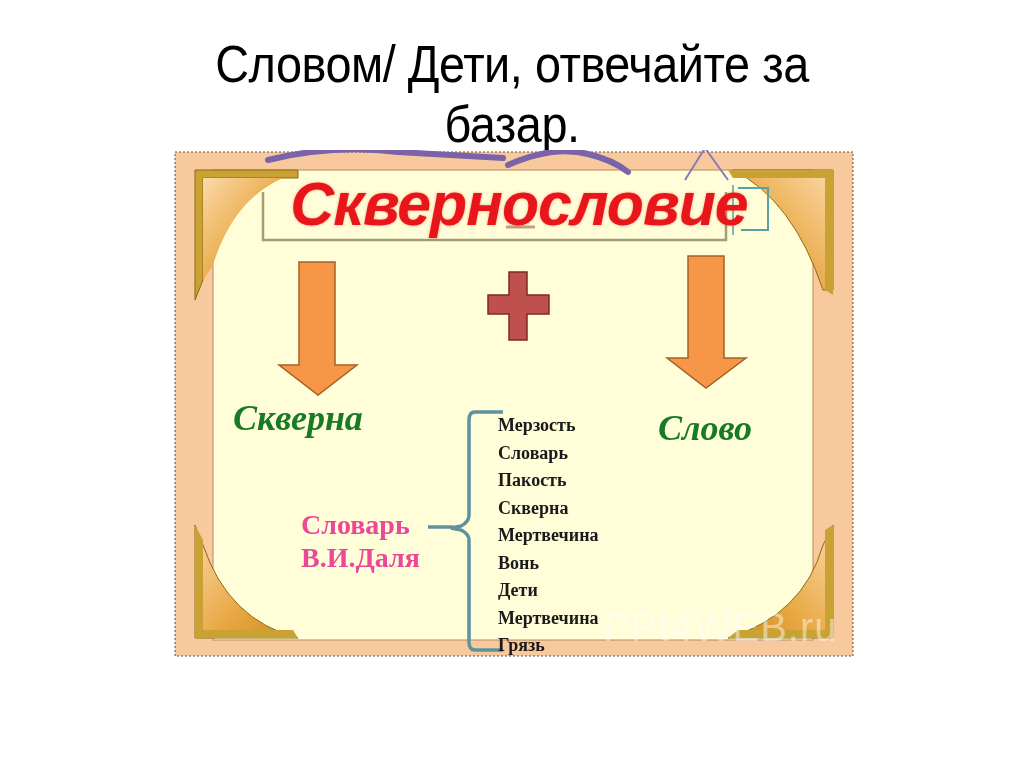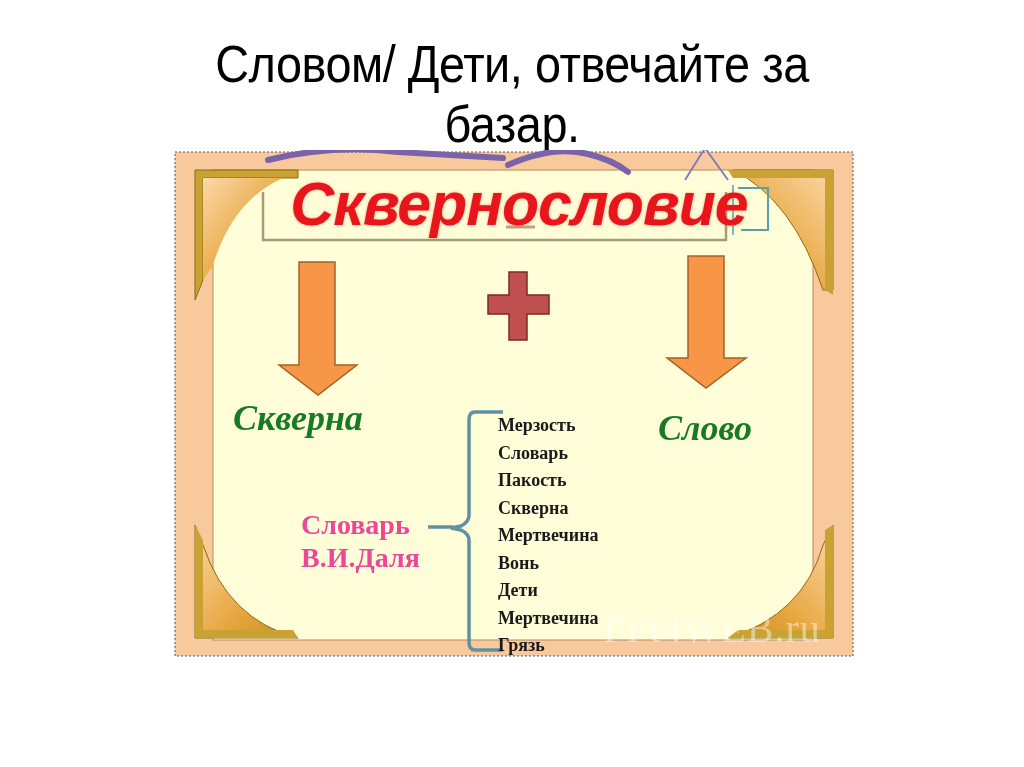--- a/index.html
+++ b/index.html
@@ -9,21 +9,21 @@
   .title-line.l2 { margin-top:-4px; }
   .poster { position:absolute; left:173px; top:150px; width:682px; height:510px; }
   .poster svg.bg { position:absolute; left:0; top:0; }
   .main-word { position:absolute; left:76px; top:18px; width:540px; text-align:center; font-family:"Liberation Sans", sans-serif; font-weight:bold; font-style:italic; font-size:62px; color:#e8161a; letter-spacing:-1px; transform:scaleX(0.98); text-shadow:0 0 3px rgba(232,22,26,0.4); }
   .green-word { position:absolute; font-family:"Liberation Serif", serif; font-weight:bold; font-style:italic; color:#177a24; font-size:36px; }
   .w-left { left:60px; top:247px; }
   .w-right { left:485px; top:257px; }
   .dict { position:absolute; left:128px; top:358px; font-family:"Liberation Serif", serif; font-weight:bold; color:#ec4899; font-size:28px; line-height:33px; }
   .syn { position:absolute; left:325px; top:262px; font-family:"Liberation Serif", serif; font-weight:bold; color:#1a1a1a; font-size:18px; line-height:27.5px; }
   .syn div { white-space:nowrap; }
-  .watermark { position:absolute; left:430px; top:455px; font-family:Liberation Serif, serif; font-size:40px; color:rgba(255,255,255,0.45); letter-spacing:1px; }
+  .watermark { position:absolute; left:430px; top:455px; font-family:Liberation Sans, sans-serif; font-size:40px; color:rgba(255,255,255,0.45); letter-spacing:1px; }
 </style>
 </head>
 <body>
 
 <div class="slide-title">
   <span class="title-line l1">Словом/ Дети, отвечайте за</span>
   <span class="title-line l2">базар.</span>
 </div>
 
 <div class="poster">

